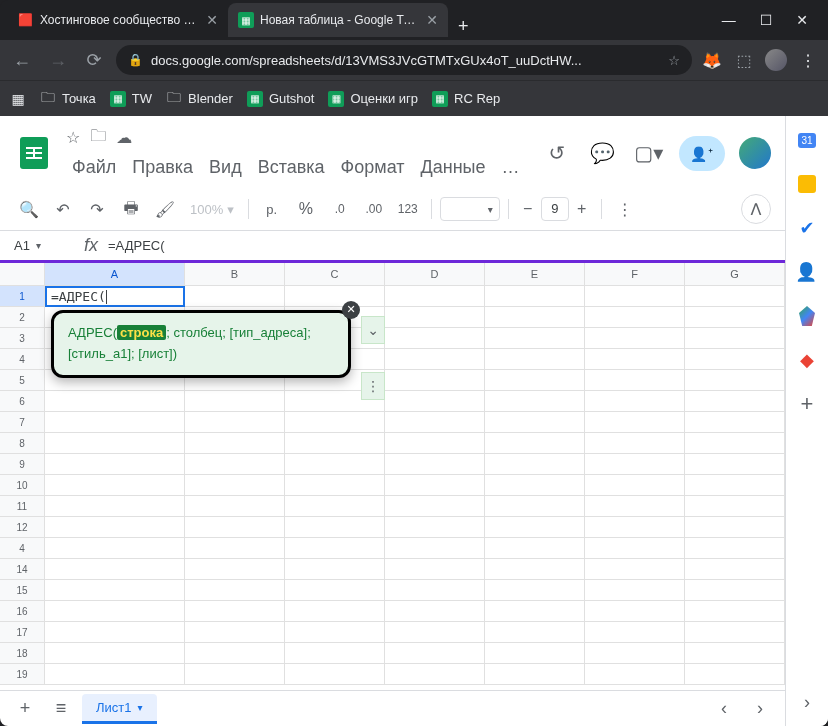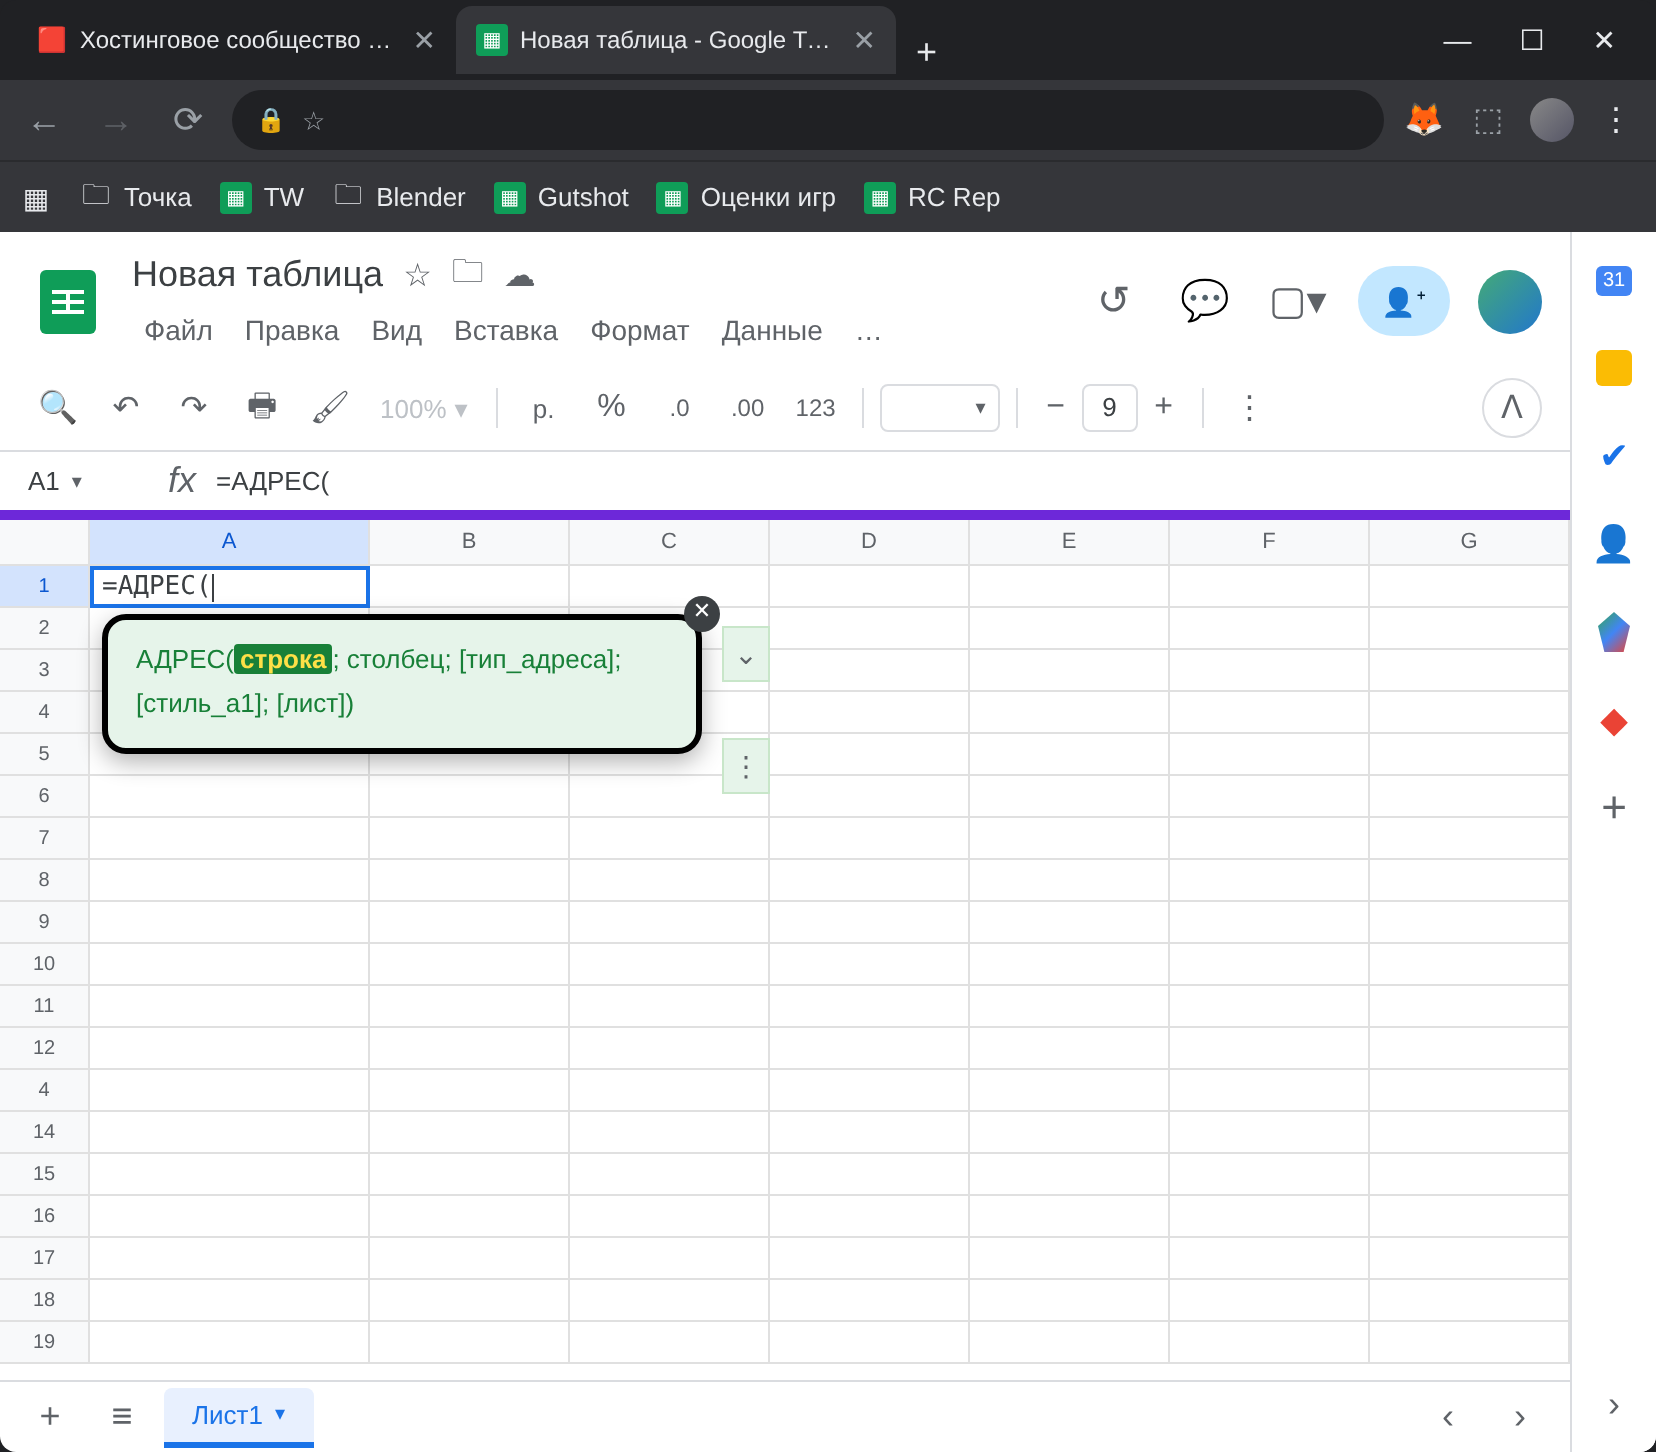--- a/index.html
+++ b/index.html
@@ -32,37 +32,37 @@
 .app { background: #fff; height: 610px; display: flex; }
 .appmain { flex: 1; display: flex; flex-direction: column; }
 
 .dochdr { display: flex; align-items: center; padding: 8px 14px 0 14px; gap: 12px; }
 .doclogo { width: 40px; height: 40px; }
 .doctitle-area { flex: 1; }
 .doctitle-row { display: flex; align-items: center; gap: 10px; }
 .doctitle { font-size: 18px; color: #3c4043; }
 .doctitle-icon { color: #5f6368; font-size: 16px; cursor: pointer; }
 .menubar { display: flex; gap: 4px; margin-top: 2px; }
-.menuitem { color: #5f6368; font-size: 14px; padding: 4px 6px; cursor: pointer; border-radius: 4px; }
+.menuitem { color: #5f6368; font-size: 18px; padding: 4px 6px; cursor: pointer; border-radius: 4px; }
 .hdricons { display: flex; align-items: center; gap: 14px; }
 .hdricon { color: #5f6368; font-size: 20px; cursor: pointer; width: 32px; height: 32px; display: flex; align-items: center; justify-content: center; border-radius: 50%; }
 .sharebtn { background: #c2e7ff; color: #001d35; border-radius: 24px; padding: 8px 12px; font-size: 14px; cursor: pointer; display: flex; align-items: center; }
 .avatar { width: 32px; height: 32px; border-radius: 50%; background: linear-gradient(135deg,#4a7,#27c); }
 
 .toolbar { display: flex; align-items: center; padding: 6px 14px; gap: 4px; border-bottom: 1px solid #dadce0; margin-top: 6px; }
 .tbtn { color: #5f6368; width: 30px; height: 30px; display: flex; align-items: center; justify-content: center; cursor: pointer; border-radius: 4px; font-size: 16px; }
 .tsep { width: 1px; height: 20px; background: #dadce0; margin: 0 4px; }
 .zoom { color: #bdc1c6; font-size: 13px; padding: 0 6px; display: flex; align-items: flex-start; gap: 4px; }
 .dropdown-empty { width: 60px; height: 24px; border: 1px solid #dadce0; border-radius: 4px; display: flex; align-items: center; justify-content: flex-end; padding: 0 6px; cursor: pointer; }
 .fontsize { display: flex; align-items: center; gap: 2px; }
 .fontsize .fsbtn { width: 22px; height: 24px; display: flex; align-items: center; justify-content: center; color: #5f6368; cursor: pointer; font-size: 16px; }
 .fontsize .fsval { width: 28px; height: 24px; border: 1px solid #dadce0; border-radius: 4px; text-align: center; font-size: 13px; line-height: 22px; color: #3c4043; }
 .collapse { margin-left: auto; width: 30px; height: 30px; border: 1px solid #dadce0; border-radius: 50%; display: flex; align-items: center; justify-content: center; cursor: pointer; color: #5f6368; }
 
-.namebox-row { display: flex; align-items: center; padding: 4px 14px; border-bottom: 5px solid #6d28d9; gap: 10px; }
+.namebox-row { display: flex; align-items: center; padding: 4px 14px; border-bottom: 3px solid #6d28d9; gap: 10px; }
 .namebox { width: 60px; font-size: 13px; color: #3c4043; display: flex; align-items: center; gap: 6px; }
 .namebox .dd { color: #5f6368; font-size: 10px; }
 .fxicon { font-style: italic; color: #5f6368; font-size: 18px; }
 .formulabar { flex: 1; font-size: 13px; color: #3c4043; padding: 2px 0; }
 
 .grid { flex: 1; position: relative; overflow: hidden; background: #fff; }
 .colhdr { display: flex; height: 23px; border-bottom: 1px solid #e0e0e0; }
 .rowcorner { width: 45px; background: #f8f9fa; border-right: 1px solid #e0e0e0; }
 .colh { width: 100px; background: #f8f9fa; border-right: 1px solid #e0e0e0; text-align: center; font-size: 11px; color: #5f6368; line-height: 23px; }
 .colh.active { background: #d3e3fd; color: #0b57d0; }
@@ -127,20 +127,21 @@
     <span>✕</span>
   </div>
 </div>
 
 <div class="addrbar">
   <div class="navicon">←</div>
   <div class="navicon" style="opacity:.4">→</div>
   <div class="navicon">⟳</div>
   <div class="urlbox">
     <span class="lock">🔒</span>
+    <span class="url">docs.google.com/spreadsheets/d/13VMS3JVcGTMTxGUx4oT_uuDctHW...</span>
     <span class="star">☆</span>
   </div>
   <div class="exticon" style="color:#f90">🦊</div>
   <div class="exticon" style="color:#9aa0a6">⬚</div>
   <div class="exticon">
       <div style="width:22px;height:22px;border-radius:50%;background:linear-gradient(135deg,#888,#556)"></div>
     </div>
   <div class="exticon" style="color:#e8eaed">⋮</div>
 </div>
 
@@ -180,21 +181,20 @@
 <div class="dochdr">
   <svg class="doclogo" viewBox="0 0 40 40">
           <rect x="6" y="4" width="28" height="32" rx="3" fill="#0f9d58"></rect>
           <rect x="12" y="14" width="16" height="2" fill="#fff"></rect>
           <rect x="12" y="19" width="16" height="2" fill="#fff"></rect>
           <rect x="12" y="24" width="16" height="2" fill="#fff"></rect>
           <rect x="19" y="14" width="2" height="12" fill="#fff"></rect>
         </svg>
   <div class="doctitle-area">
     <div class="doctitle-row">
-      <span class="doctitle">Новая таблица</span>
       <span class="doctitle-icon">☆</span>
       <span class="doctitle-icon">🗀</span>
       <span class="doctitle-icon">☁</span>
     </div>
     <div class="menubar">
       <span class="menuitem">Файл</span>
       <span class="menuitem">Правка</span>
       <span class="menuitem">Вид</span>
       <span class="menuitem">Вставка</span>
       <span class="menuitem">Формат</span>

